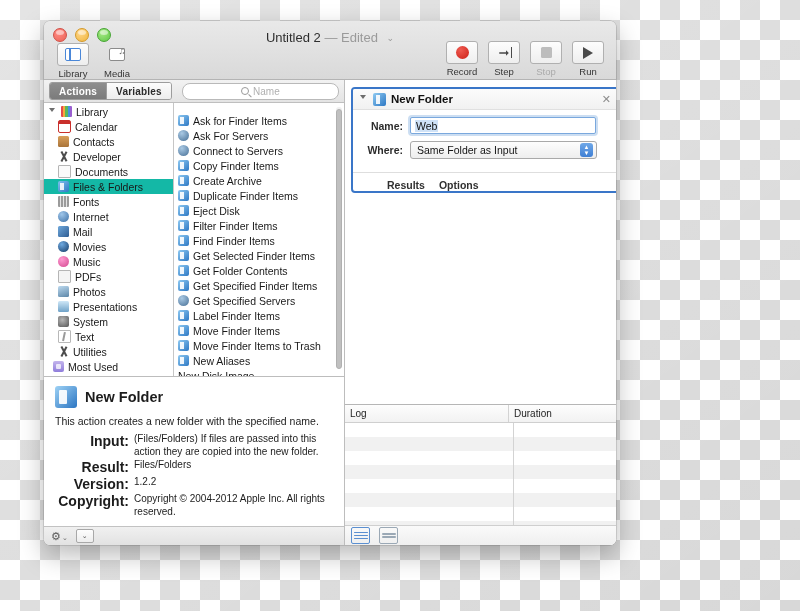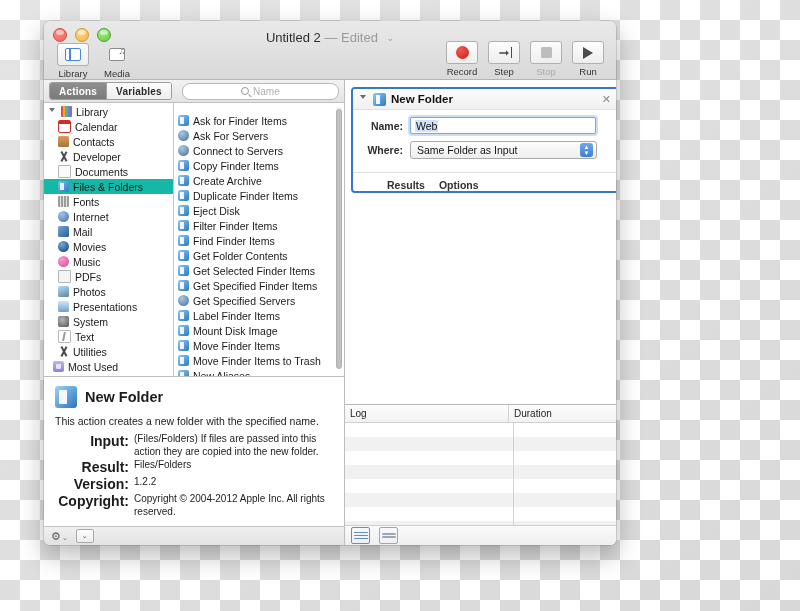--- a/index.html
+++ b/index.html
@@ -565,41 +565,37 @@
           <div class="row">
               <span class="li a-finder"></span>
               <span>Filter Finder Items</span>
             </div>
           <div class="row">
               <span class="li a-finder"></span>
               <span>Find Finder Items</span>
             </div>
           <div class="row">
               <span class="li a-finder"></span>
+              <span>Get Selected Finder Items</span>
+            </div>
+          <div class="row">
+              <span class="li a-finder"></span>
               <span>Get Folder Contents</span>
-            </div>
-          <div class="row">
-              <span class="li a-finder"></span>
-              <span>Get Selected Finder Items</span>
             </div>
           <div class="row">
               <span class="li a-finder"></span>
               <span>Get Specified Finder Items</span>
             </div>
           <div class="row">
               <span class="li a-server"></span>
               <span>Get Specified Servers</span>
             </div>
           <div class="row">
               <span class="li a-finder"></span>
               <span>Label Finder Items</span>
-            </div>
-          <div class="row">
-              <span class="li a-finder"></span>
-              <span>Mount Disk Image</span>
             </div>
           <div class="row">
               <span class="li a-finder"></span>
               <span>Move Finder Items</span>
             </div>
           <div class="row">
               <span class="li a-finder"></span>
               <span>Move Finder Items to Trash</span>
             </div>
           <div class="row">

